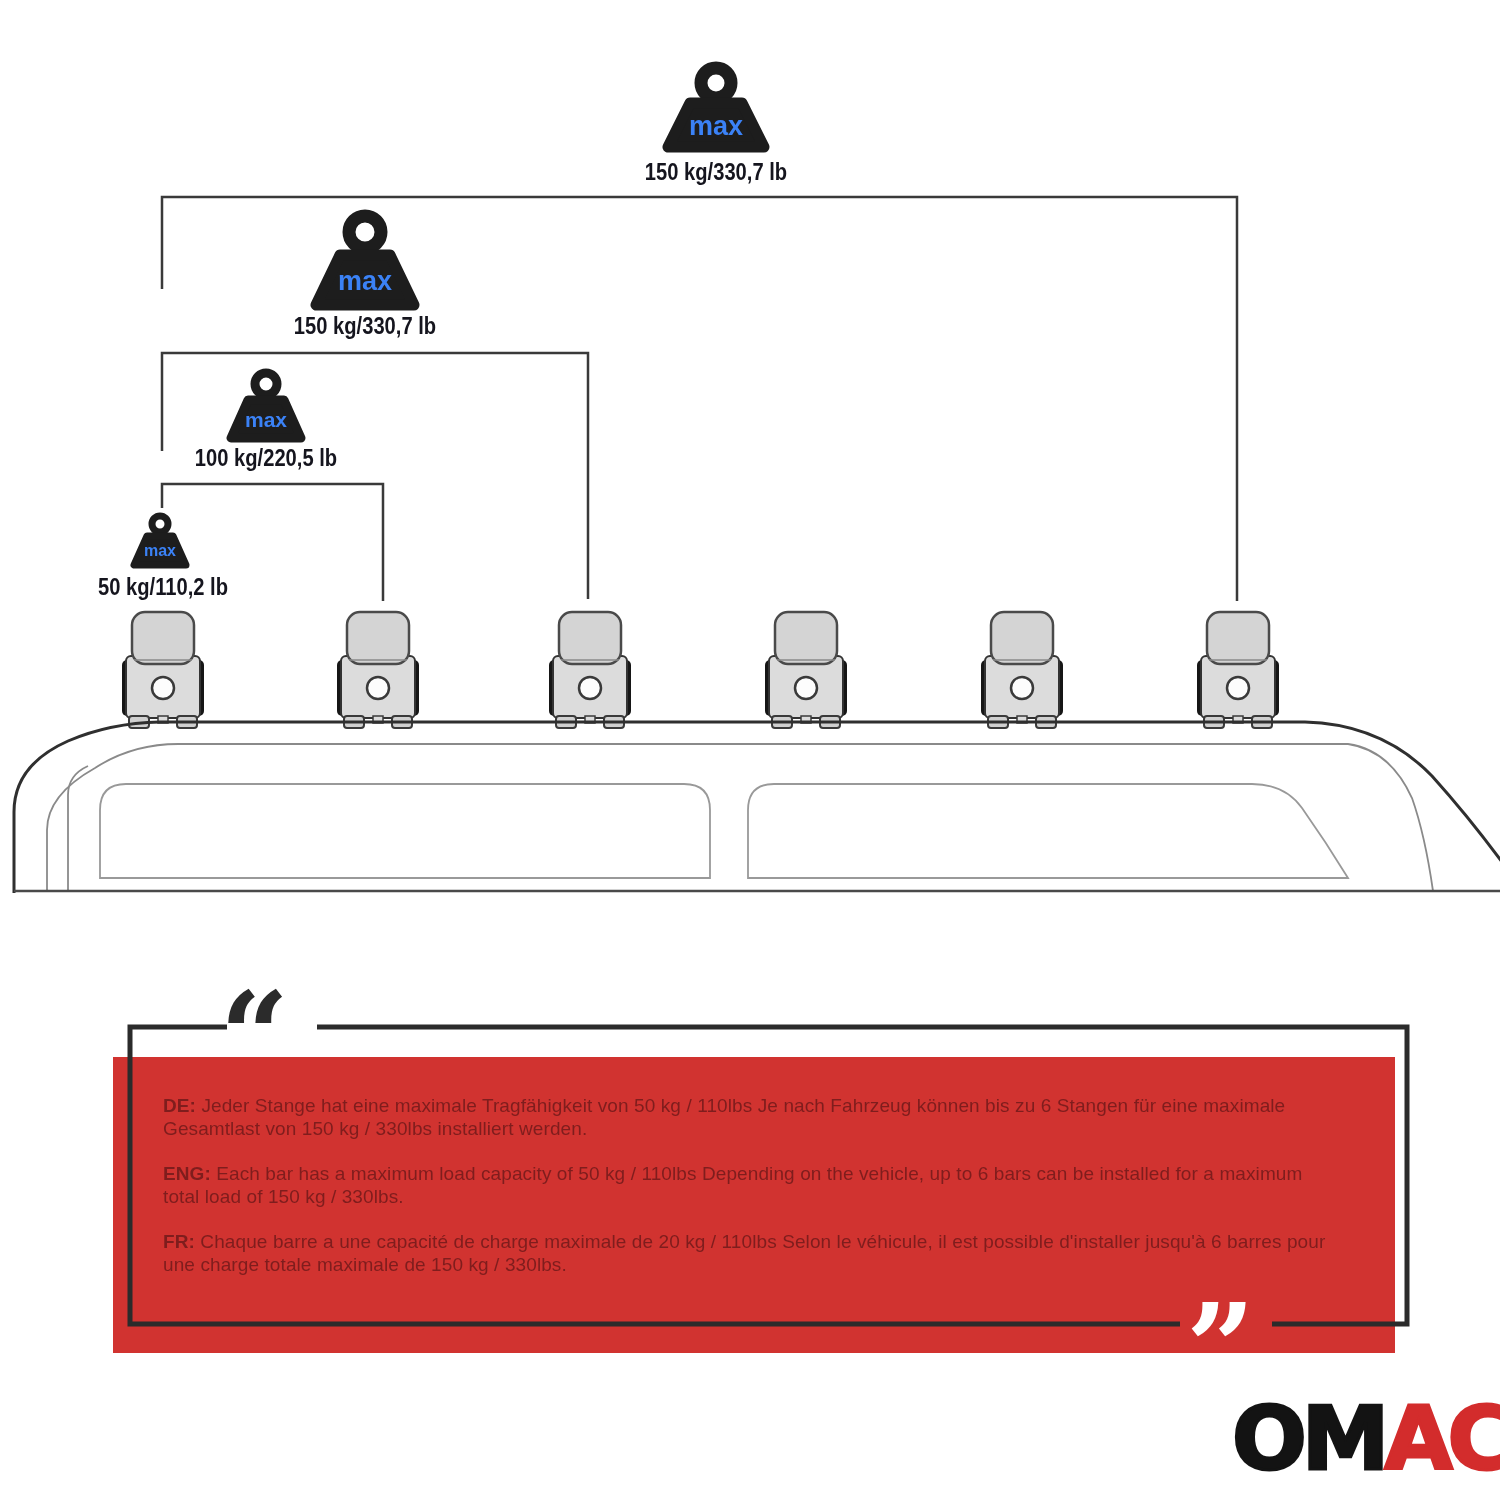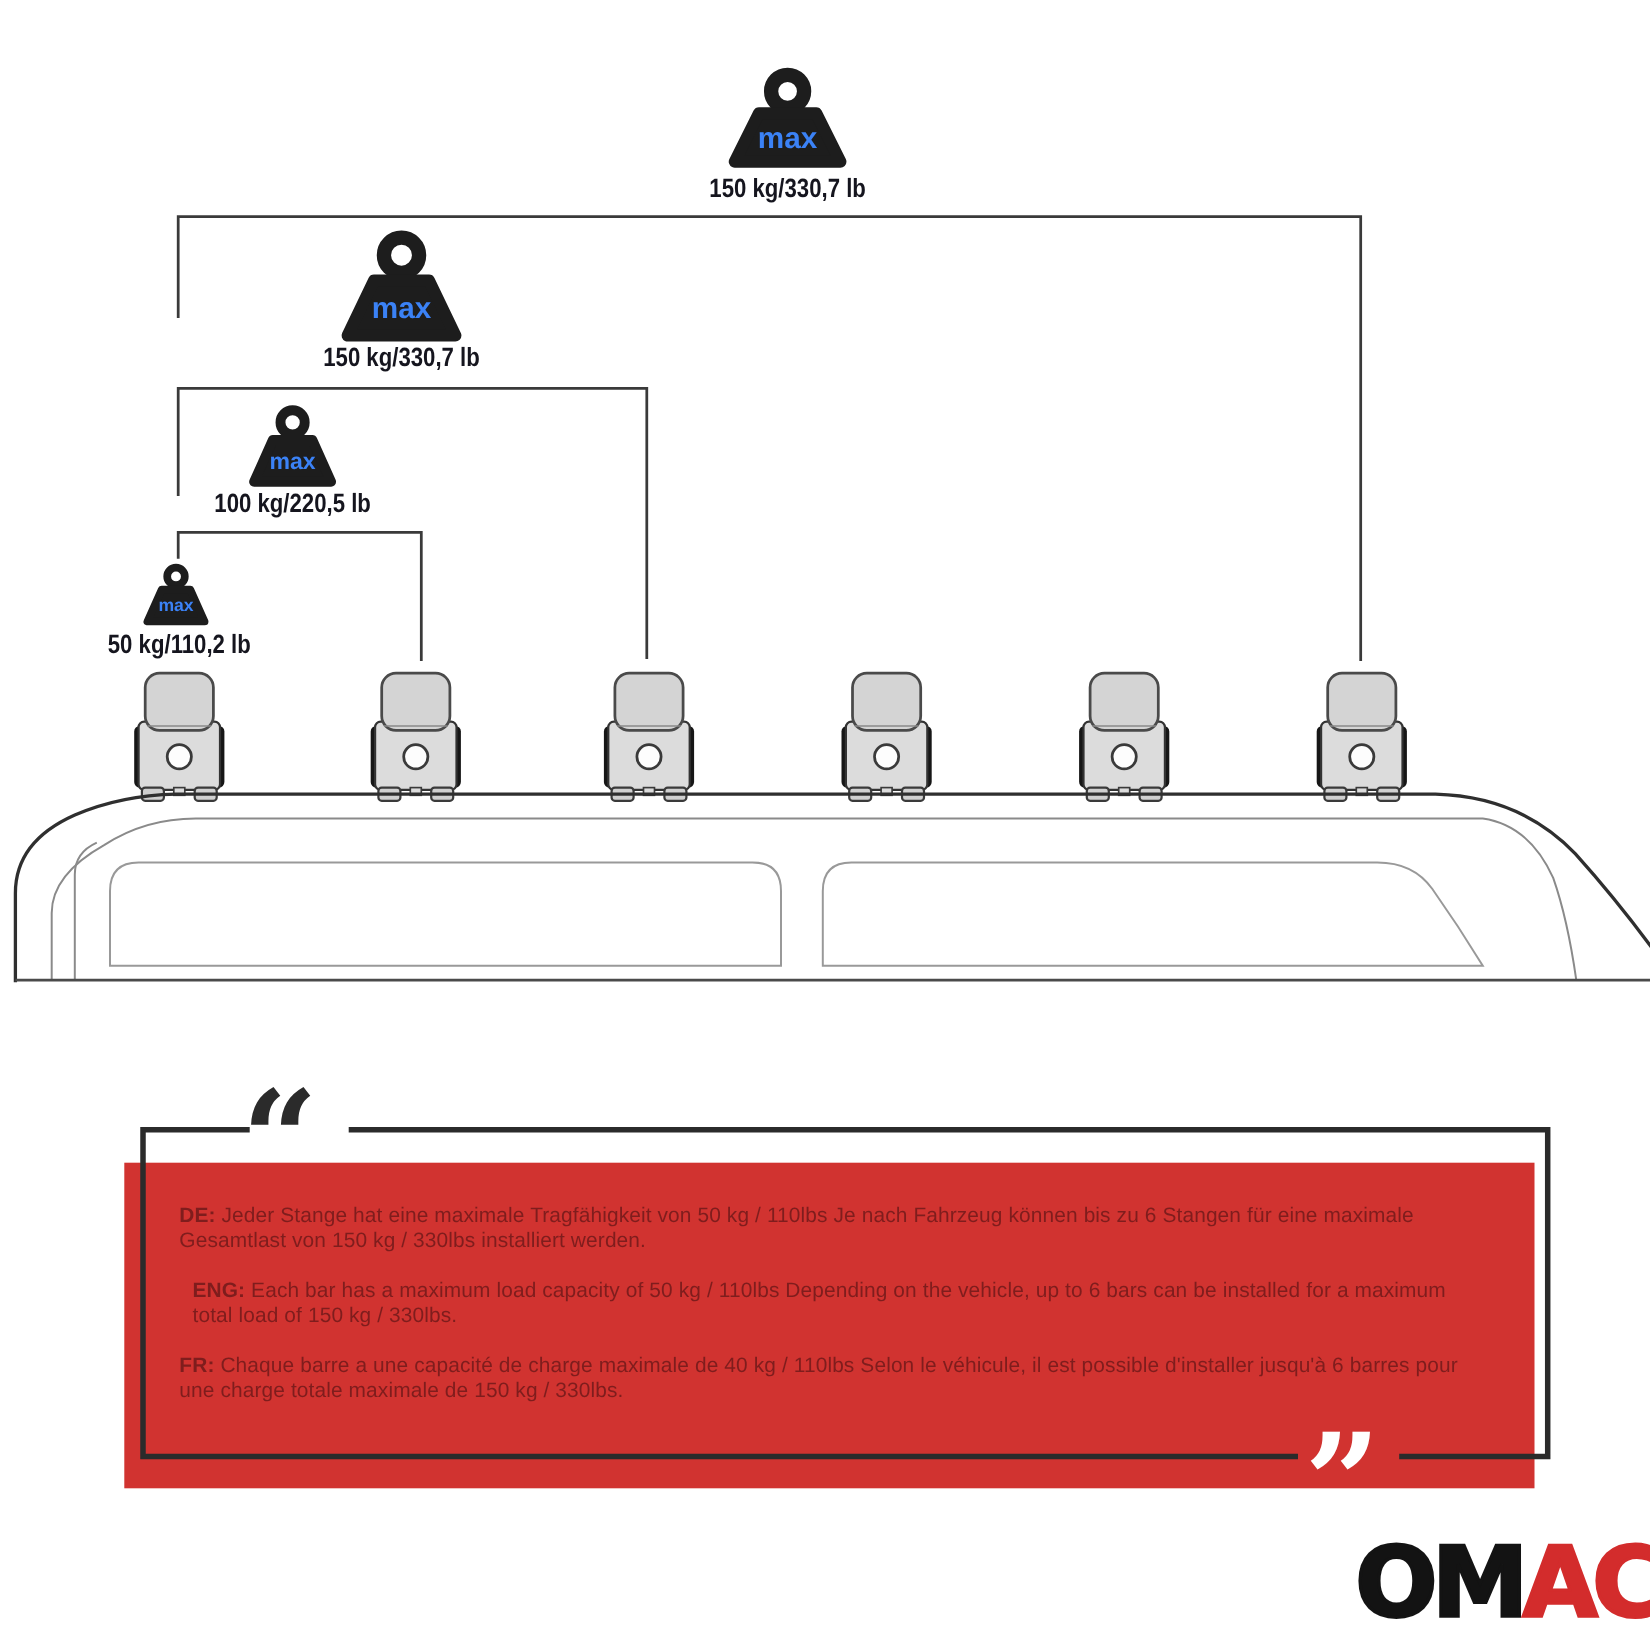--- a/index.html
+++ b/index.html
@@ -119,18 +119,18 @@
 
   <div class="load-label" style="left:716px;top:158px;">150 kg/330,7 lb</div>
   <div class="load-label" style="left:365px;top:312px;">150 kg/330,7 lb</div>
   <div class="load-label" style="left:266px;top:444px;">100 kg/220,5 lb</div>
   <div class="load-label" style="left:163px;top:573px;">50 kg/110,2 lb</div>
 
   <div id="quote-open" class="quote">“</div>
   <div id="quote-close" class="quote">”</div>
 
   <p class="note-p" style="top:1094px;"><b>DE:</b><span> Jeder Stange hat eine maximale Tragfähigkeit von 50 kg / 110lbs Je nach Fahrzeug können bis zu 6 Stangen für eine maximale Gesamtlast von 150 kg / 330lbs installiert werden.</span></p>
-  <p class="note-p" style="top:1162px;margin-left:12px;"><b>ENG:</b><span> Each bar has a maximum load capacity of 50 kg / 110lbs Depending on the vehicle, up to 6 bars can be installed for a maximum total load of 150 kg / 330lbs.</span></p>
-  <p class="note-p" style="top:1230px;"><b>FR:</b><span> Chaque barre a une capacité de charge maximale de 40 kg / 110lbs Selon le véhicule, il est possible d'installer jusqu'à 6 barres pour une charge totale maximale de 150 kg / 330lbs.</span></p>
+  <p class="note-p" style="top:1162px;"><b>ENG:</b><span> Each bar has a maximum load capacity of 50 kg / 110lbs Depending on the vehicle, up to 6 bars can be installed for a maximum total load of 150 kg / 330lbs.</span></p>
+  <p class="note-p" style="top:1230px;"><b>FR:</b><span> Chaque barre a une capacité de charge maximale de 20 kg / 110lbs Selon le véhicule, il est possible d'installer jusqu'à 6 barres pour une charge totale maximale de 150 kg / 330lbs.</span></p>
 
   <div id="omac-logo"><span class="l-black">OM</span><span class="l-red">AC</span></div>
 
 </div>
 
 </body></html>

